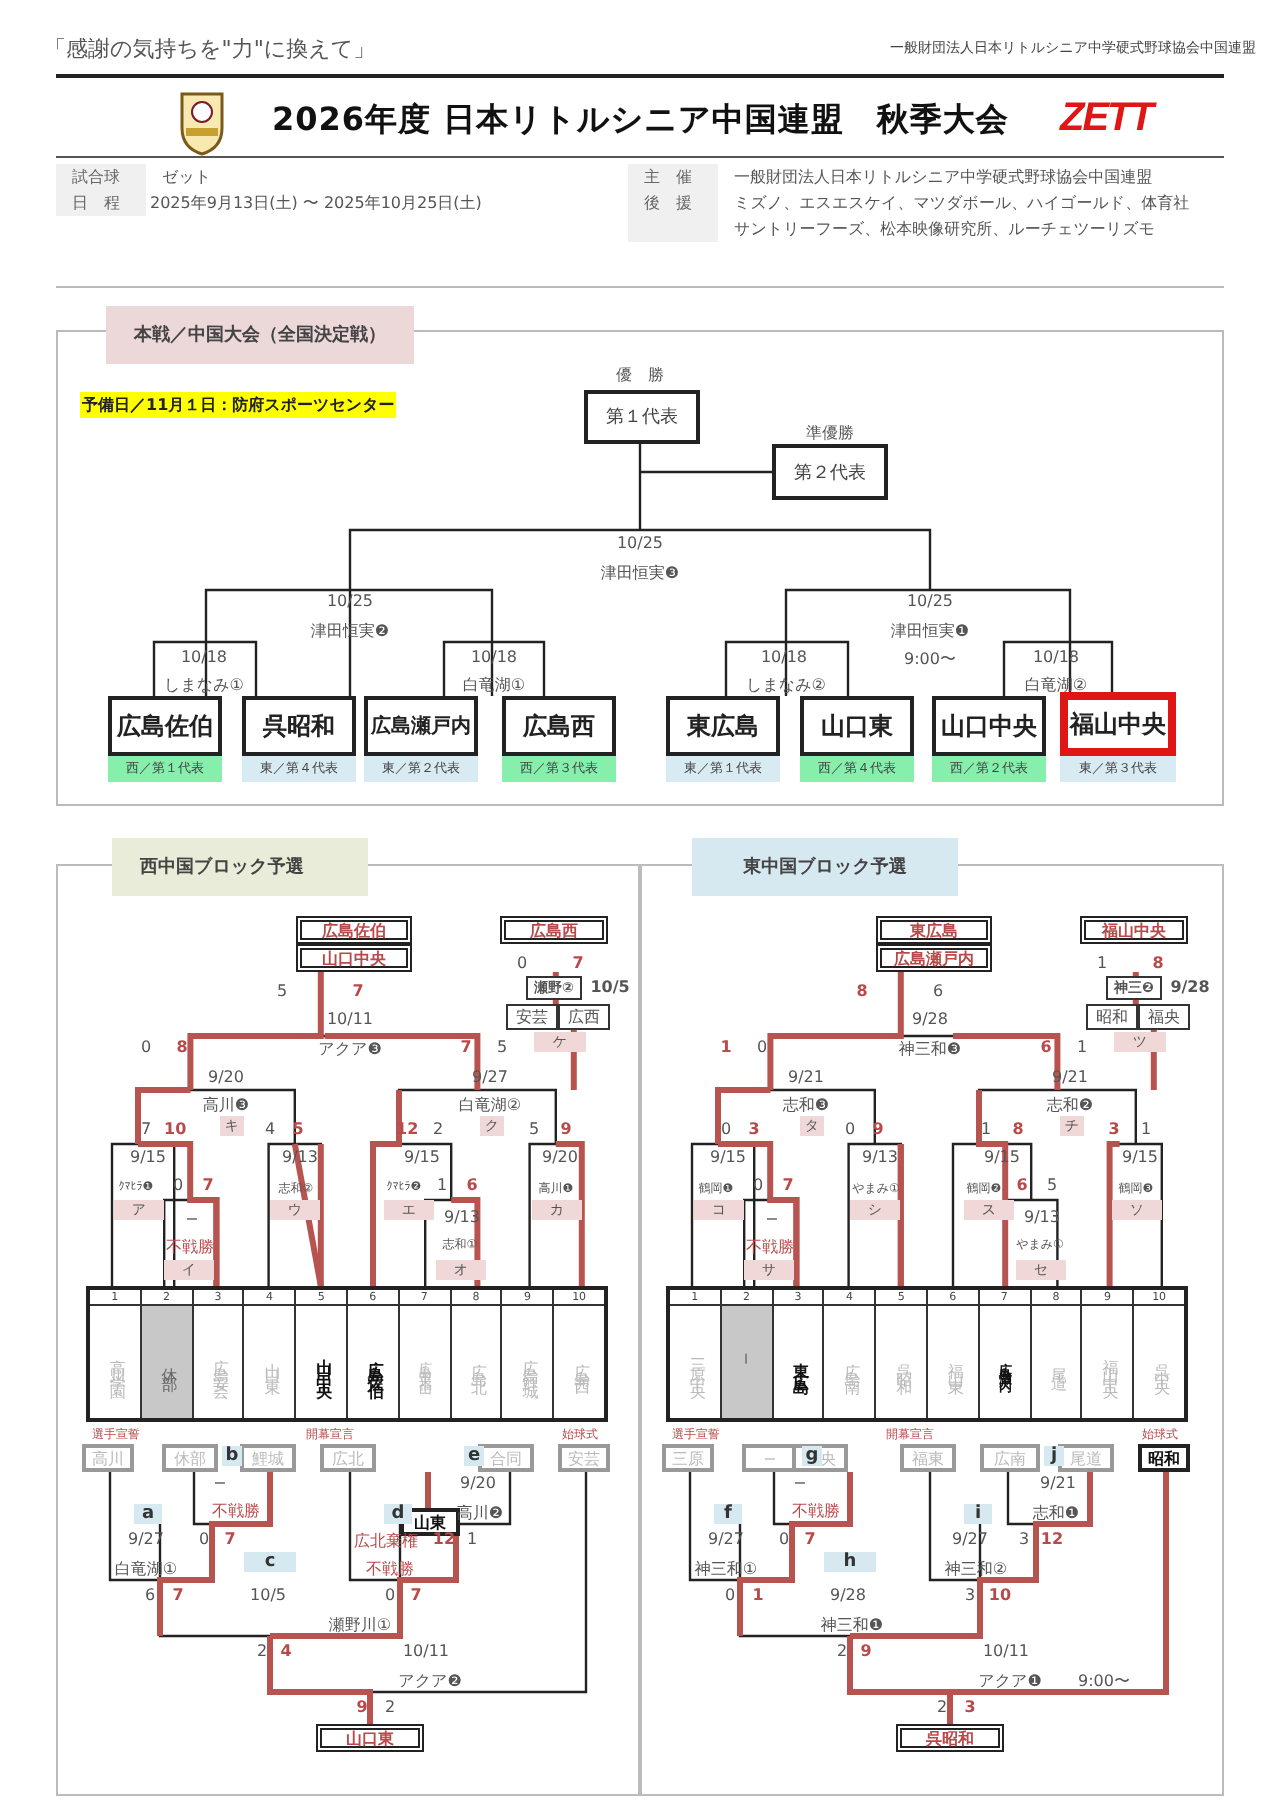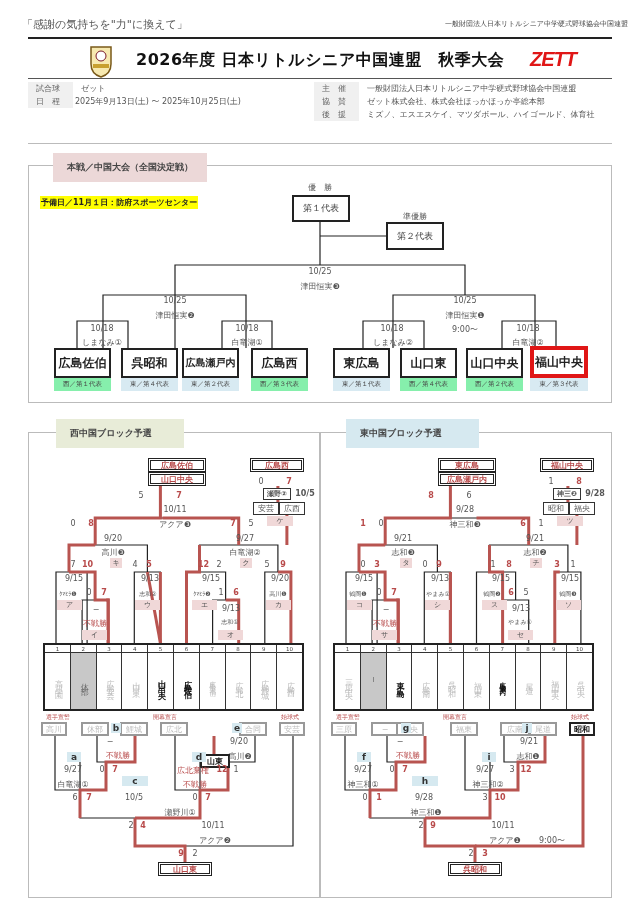--- a/index.html
+++ b/index.html
@@ -17,21 +17,21 @@
   .info-row { display: flex; }
   .info-val { padding-left: 8px; color: #555; }
   .info-val.bold { font-weight: bold; color: #333; }
   .info-label.red { color: #c0392b; font-weight: bold; }
   .rule-bot { left: 28px; top: 143px; width: 584px; height: 1px; background: #bbb; }
 
   .panel { border: 1px solid #bbb; }
   .panel-tag { font-size: 9px; font-weight: bold; color: #444; padding: 8px 14px; }
   .tag-pink { background: #ecd8d8; }
   .tag-green { background: #e8ecd8; }
-  .tag-blue { background: #d6e9f0; }
+  .tag-blue { background: #d6e9f0; text-align: center; }
   .highlight { background: #ffff00; font-size: 8px; font-weight: bold; color: #222; padding: 1px 1px; }
   .box { border: 2px solid #222; background: #fff; font-size: 9px; text-align: center; color: #444; display: flex; align-items: center; justify-content: center; }
   .team-box { border: 2px solid #222; background: #fff; font-size: 12px; font-weight: bold; text-align: center; color: #222; display: flex; align-items: center; justify-content: center; }
   .team-box.red { border: 4px solid #e01616; }
   .rep { font-size: 6.5px; text-align: center; color: #444; padding: 2px 0; }
   .rep.w { background: #86efac; }
   .rep.e { background: #d8eaf2; }
   .lbl { font-size: 8px; color: #555; text-align: center; white-space: nowrap; }
   .lbl-sm { font-size: 6px; }
   .lbl.red { color: #b84a4a; }
@@ -76,29 +76,26 @@
       <div class="info-label">日　程</div>
       <div class="info-val" style="padding-left:2px">2025年9月13日(土) 〜 2025年10月25日(土)</div>
     </div>
 </div>
 <div class="abs info-block" style="left:314px;width:300px">
   <div class="info-row">
       <div class="info-label">主　催</div>
       <div class="info-val">一般財団法人日本リトルシニア中学硬式野球協会中国連盟</div>
     </div>
   <div class="info-row">
-      <div class="info-label">協　賛</div>
-      <div class="info-val">ゼット株式会社、株式会社ほっかほっか亭総本部</div>
-    </div>
-  <div class="info-row">
       <div class="info-label">後　援</div>
       <div class="info-val">ミズノ、エスエスケイ、マツダボール、ハイゴールド、体育社</div>
     </div>
   <div class="info-row">
       <div class="info-label"></div>
+      <div class="info-val">サントリーフーズ、松本映像研究所、ルーチェツーリズモ</div>
     </div>
 </div>
 <div class="abs rule-bot"></div>
 
 <div class="abs panel" style="left:28px;top:165px;width:584px;height:238px"></div>
 <div class="abs panel-tag tag-pink" style="left:53px;top:153px">本戦／中国大会（全国決定戦）</div>
 <div class="abs highlight" style="left:40px;top:196px">予備日／11月１日：防府スポーツセンター</div>
 
 <svg width="640" height="906" style="pointer-events:none">
   <g stroke="#222" stroke-width="1.2" fill="none">
@@ -475,21 +472,21 @@
         <div class="gname ">呉中央</div>
       </div>
     </div>
     <div class="abs lbl red lbl-sm" style="left: 333px; top: 713px; width: 30px;">選手宣誓</div>
     <div class="abs lbl red lbl-sm" style="left: 440px; top: 713px; width: 30px;">開幕宣言</div>
     <div class="abs lbl red lbl-sm" style="left: 565px; top: 713px; width: 30px;">始球式</div>
     <div class="abs small-box gray" style="left: 331px; top: 722px; width: 26px;">三原</div>
     <div class="abs small-box gray" style="left: 371px; top: 722px; width: 28px;">−</div>
     <div class="abs small-box gray" style="left: 396px; top: 722px; width: 28px;">呉央</div>
     <div class="abs small-box gray" style="left: 450px; top: 722px; width: 28px;">福東</div>
-    <div class="abs small-box gray" style="left: 500px; top: 722px; width: 30px;">広南</div>
+    <div class="abs small-box gray" style="left: 490px; top: 722px; width: 30px;">広南</div>
     <div class="abs small-box gray" style="left: 529px; top: 722px; width: 28px;">尾道</div>
     <div class="abs small-box bold" style="left: 569px; top: 722px; width: 26px;">昭和</div>
     <div class="abs sub-tag" style="left: 357px; top: 752px; width: 14px;">f</div>
     <div class="abs sub-tag" style="left: 401px; top: 723px; width: 10px;">g</div>
     <div class="abs sub-tag" style="left: 412px; top: 776px; width: 26px;">h</div>
     <div class="abs sub-tag" style="left: 482px; top: 752px; width: 14px;">i</div>
     <div class="abs sub-tag" style="left: 522px; top: 723px; width: 10px;">j</div>
     <div class="abs lbl" style="left: 348px; top: 765px; width: 30px;">9/27</div>
     <div class="abs lbl" style="left: 345px; top: 779px; width: 36px;">神三和①</div>
     <div class="abs lbl" style="left: 387px; top: 765px; width: 10px;">0</div>

